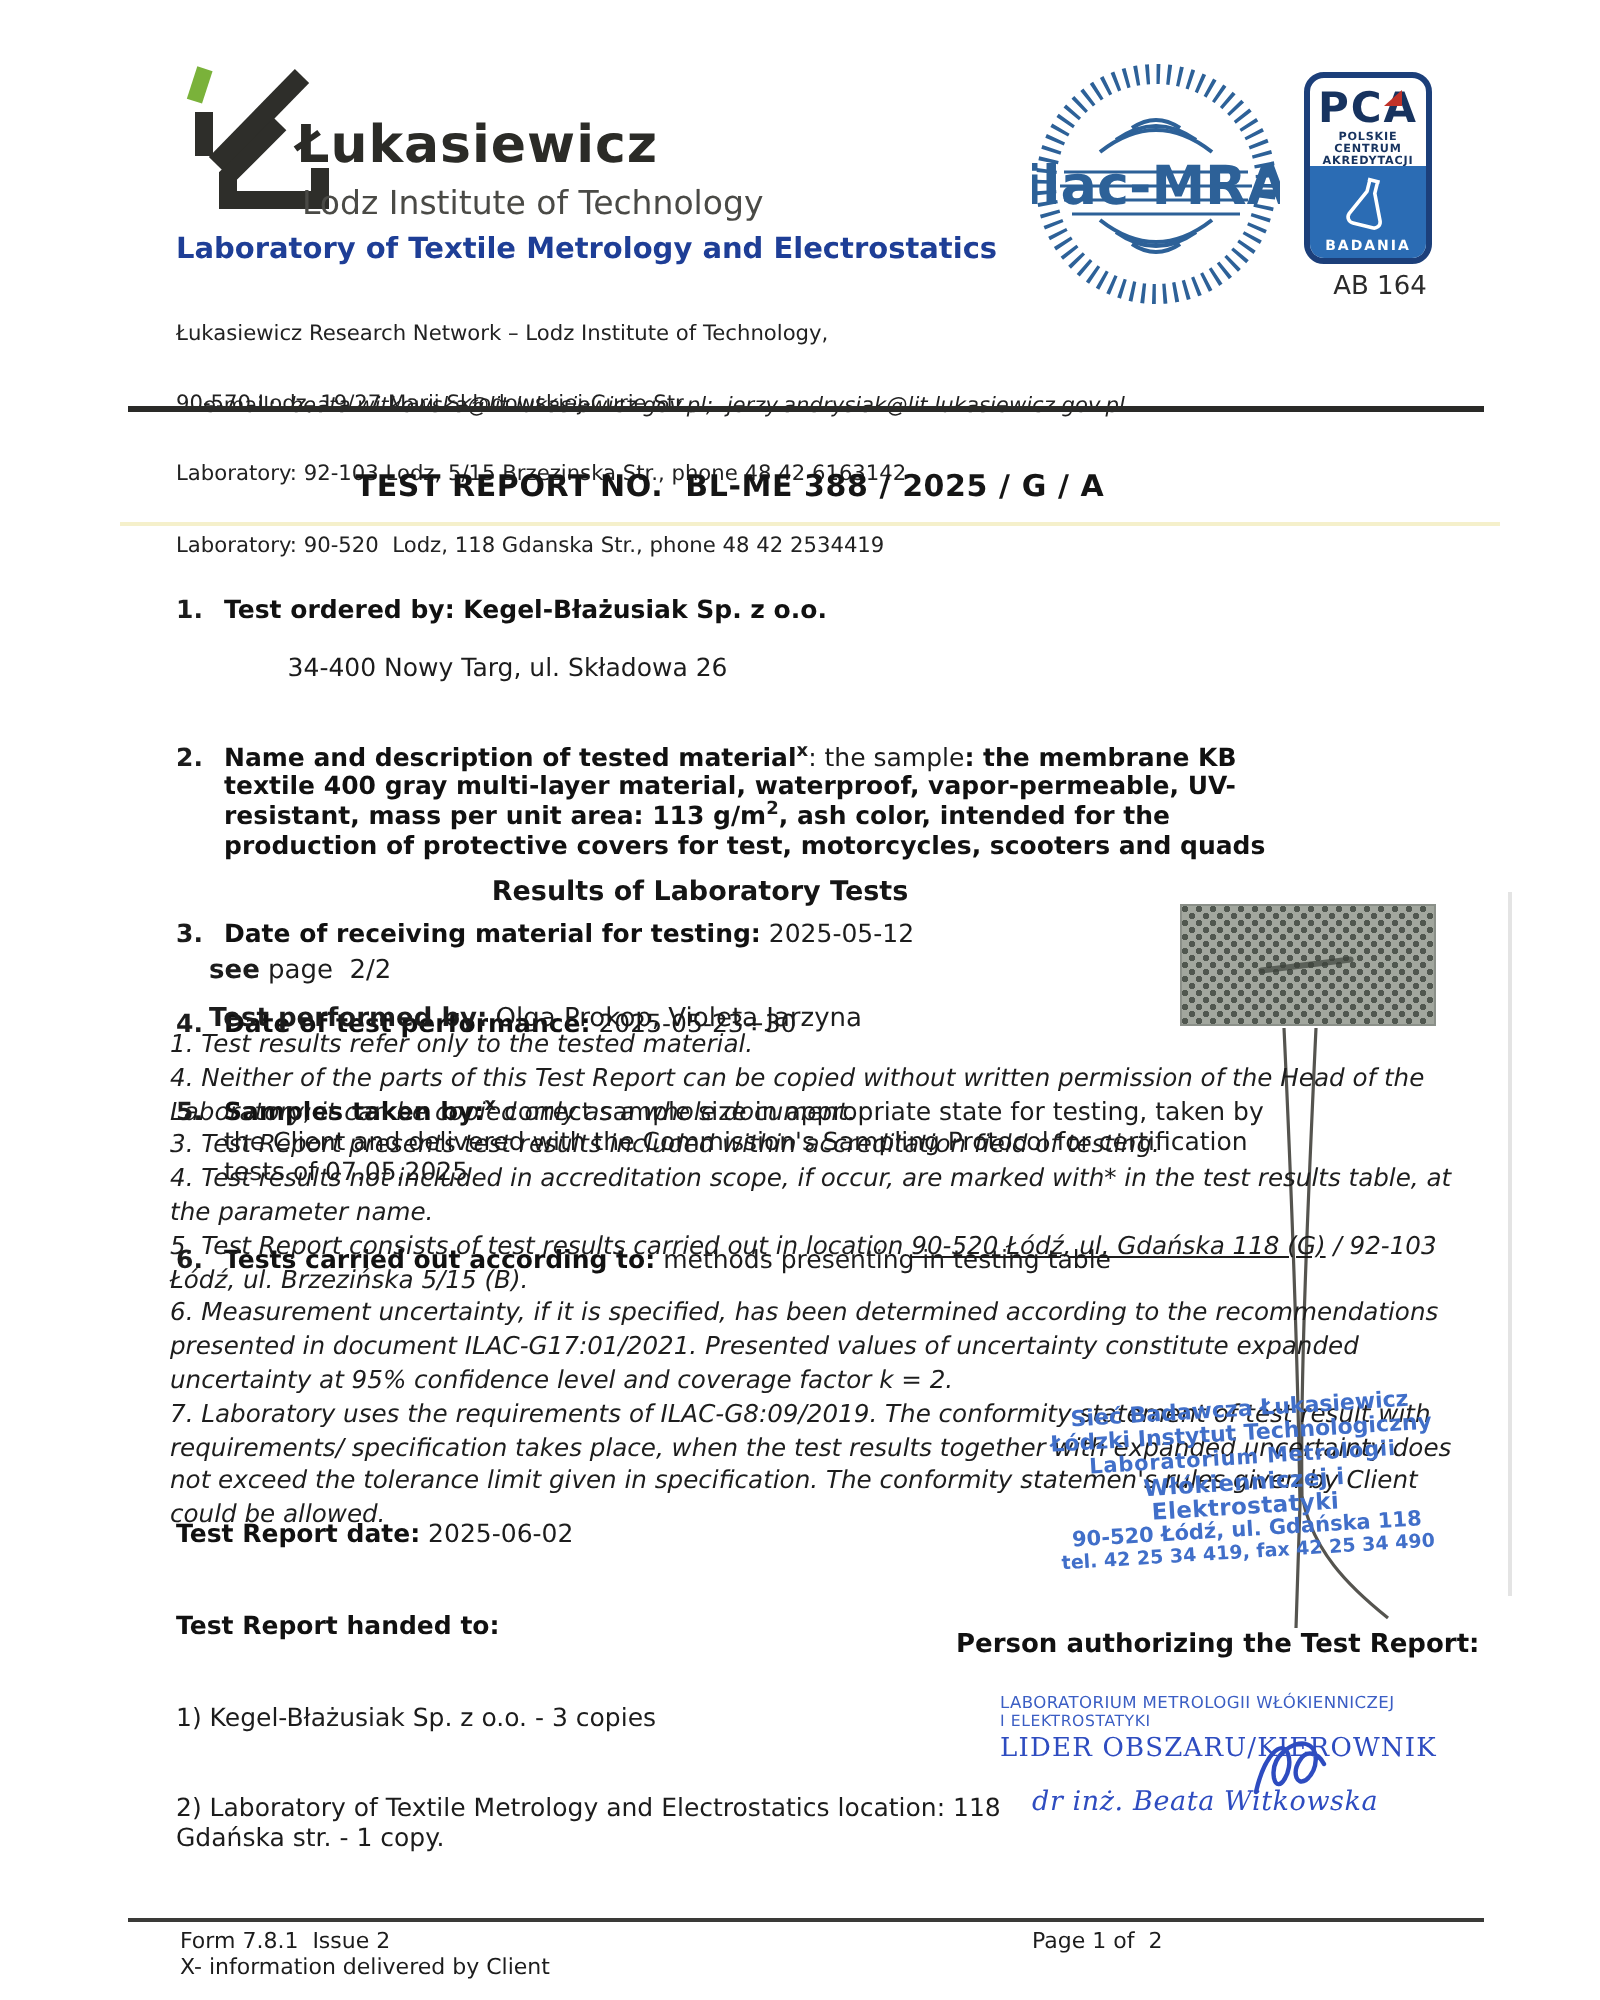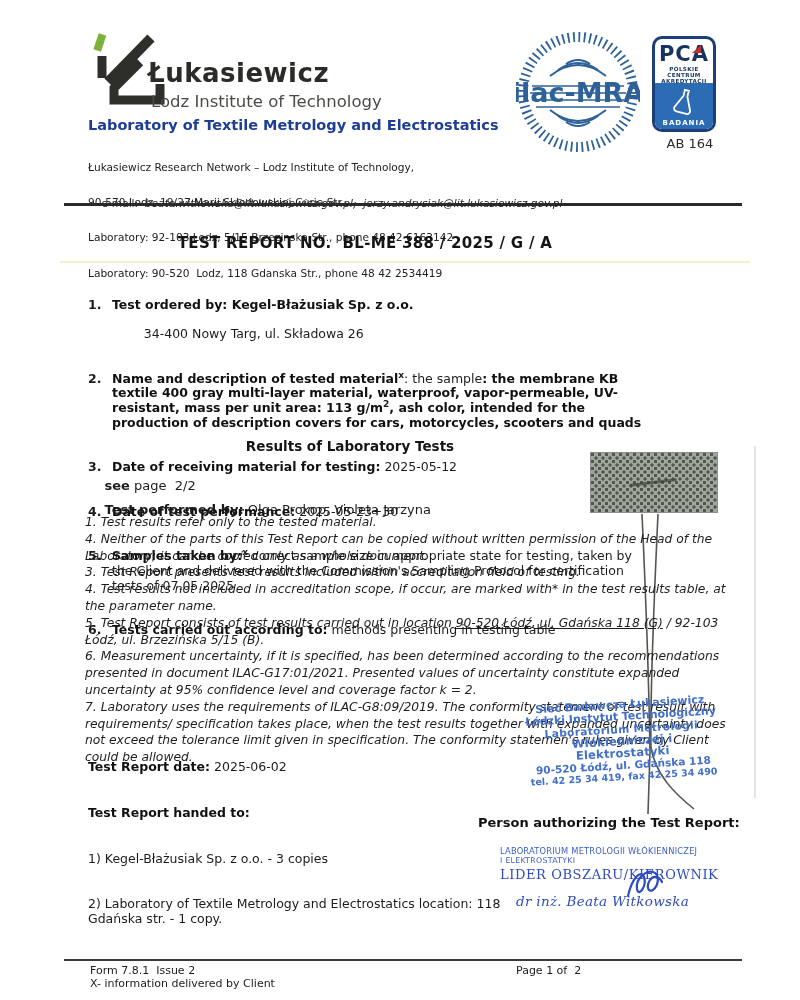--- a/index.html
+++ b/index.html
@@ -150,21 +150,21 @@
   <div class="abs streak"></div>
 
   <div class="abs items prewrap">
     <div class="item">
       <span class="num">1.</span>
       <div class="txt"><b>Test ordered by: Kegel-Błażusiak Sp. z o.o.</b><br>
         <span>34-400 Nowy Targ, ul. Składowa 26</span></div>
     </div>
     <div class="item">
       <span class="num">2.</span>
-      <div class="txt"><b>Name and description of tested material</b><sup class="bx">x</sup><span>: the sample</span><b>: the membrane KB textile 400 gray multi-layer material, waterproof, vapor-permeable, UV-resistant, mass per unit area: 113 g/m</b><sup class="bx">2</sup><b>, ash color, intended for the production of description covers for cars, motorcycles, scooters and quads</b></div>
+      <div class="txt"><b>Name and description of tested material</b><sup class="bx">x</sup><span>: the sample</span><b>: the membrane KB textile 400 gray multi-layer material, waterproof, vapor-permeable, UV-resistant, mass per unit area: 113 g/m</b><sup class="bx">2</sup><b>, ash color, intended for the production of protective covers for test, motorcycles, scooters and quads</b></div>
     </div>
     <div class="item">
       <span class="num">3.</span>
       <div class="txt"><b>Date of receiving material for testing:</b><span> 2025-05-12</span></div>
     </div>
     <div class="item">
       <span class="num">4.</span>
       <div class="txt"><b>Date of test performance:</b><span> 2025-05-23÷30</span></div>
     </div>
     <div class="item">

